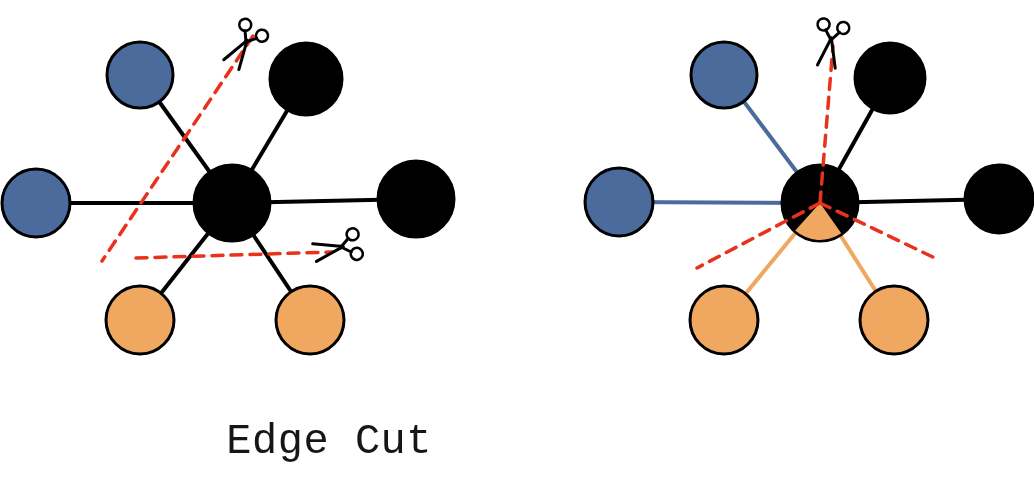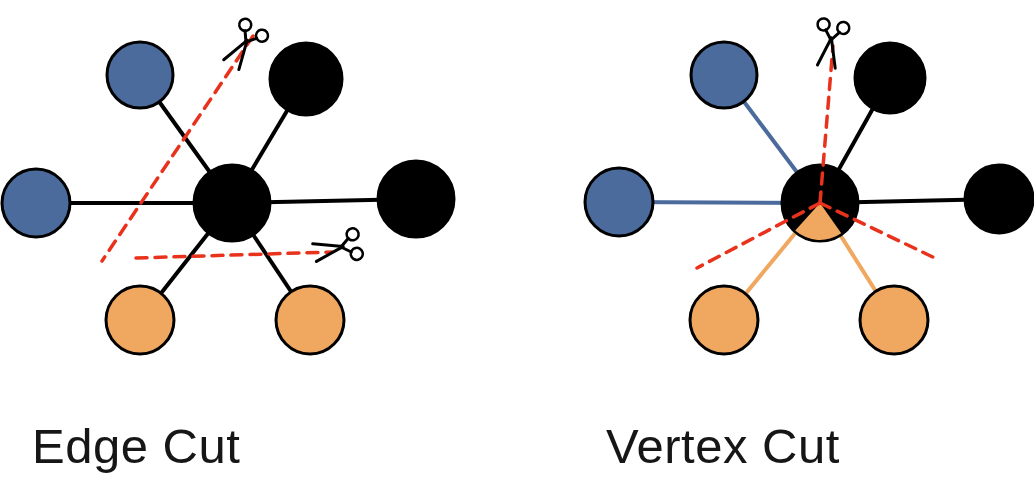--- a/index.html
+++ b/index.html
@@ -17,26 +17,26 @@
   }
   svg.graph-svg {
     position: absolute;
     left: 0;
     top: 0;
   }
   .caption {
     position: absolute;
     top: 418px;
     width: 400px;
-    text-align: left;
-    font-size: 49px;
+    text-align: right;
+    font-size: 42px;
     font-weight: 400;
     letter-spacing: 0.5px;
     color: #161616;
-    font-family: Liberation Sans, sans-serif;
+    font-family: Liberation Mono, monospace;
   }
   .caption-left { left: 32px; }
   .caption-right { left: 606px; }
 </style>
 </head>
 <body>
 
 <div class="figure-wrap">
   <svg id="diagram-svg" class="graph-svg" width="1034" height="487" viewBox="0 0 1034 487">
       <g>
@@ -97,14 +97,13 @@
           <line x1="-2" y1="0" x2="27" y2="9" stroke="#000" stroke-width="3" stroke-linecap="round" fill="none"></line>
           <line x1="0" y1="0" x2="-9" y2="7" stroke="#000" stroke-width="3" stroke-linecap="round" fill="none"></line>
           <line x1="0" y1="0" x2="-9" y2="-7" stroke="#000" stroke-width="3" stroke-linecap="round" fill="none"></line>
           <circle stroke="#000" stroke-width="2.5" stroke-linecap="round" fill="none" cx="-14" cy="10" r="6"></circle>
           <circle stroke="#000" stroke-width="2.5" stroke-linecap="round" fill="none" cx="-14" cy="-10" r="6"></circle>
           <circle cx="0" cy="0" r="2.2" fill="#000"></circle>
         </g>
       </g>
     </svg>
   <div class="caption caption-left">Edge Cut</div>
-  <div class="caption caption-right">Vertex Cut</div>
 </div>
 
 </body></html>

